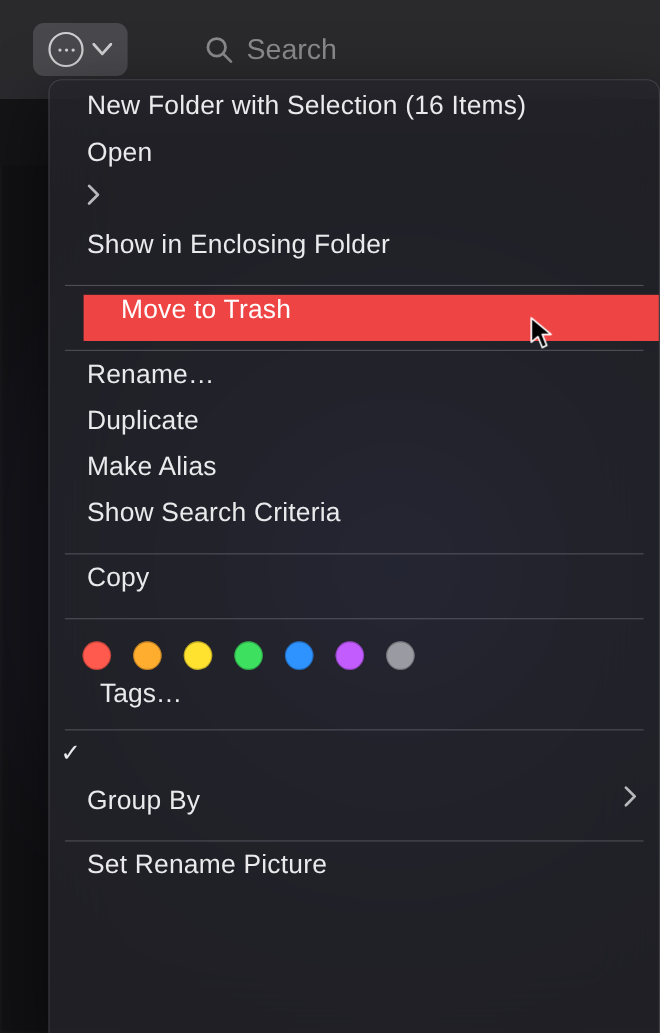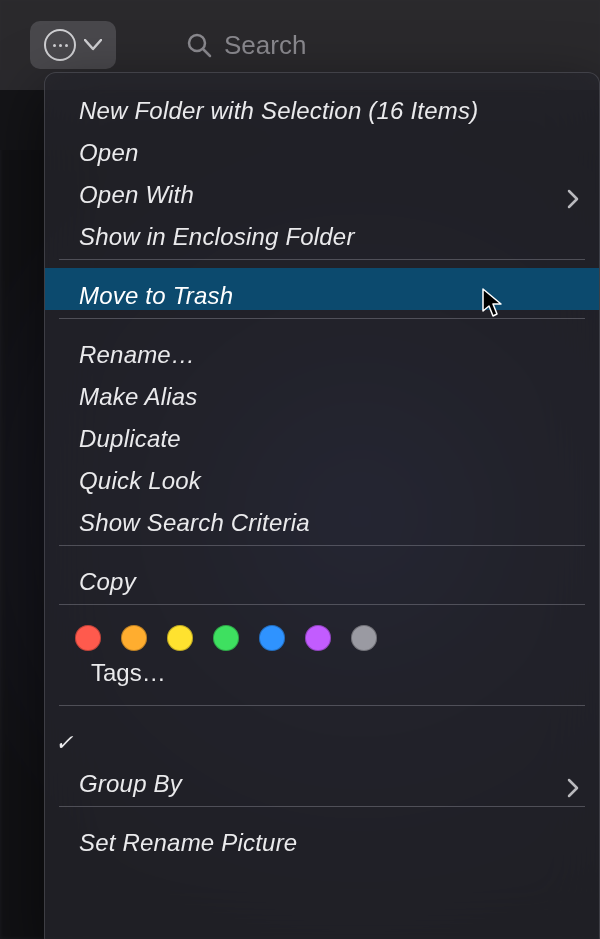--- a/index.html
+++ b/index.html
@@ -83,33 +83,33 @@
     border: 1px solid rgba(120,120,130,0.35);
     border-radius: 12px;
     box-shadow: 0 20px 60px rgba(0,0,0,0.55);
     backdrop-filter: blur(30px);
     z-index: 3;
     padding-top: 10px;
     overflow: hidden;
   }
   .menu-item {
     display: flex;
-    align-items: flex-end;
+    align-items: flex-start;
     height: 42px;
     padding: 0 18px 0 34px;
     color: #eaeaec;
     font-size: 24px;
     font-weight: 500;
     letter-spacing: 0.2px;
     position: relative;
-    font-style: italic;
   }
   .menu-item.highlight {
-    background: #0c4a6e;
+    background: #ef4444;
     color: #ffffff;
+    margin-left: 31px;
   }
   .menu-item .label {
     flex: 1 1 auto;
     white-space: nowrap;
   }
   .menu-item .chev-right-icon {
     color: #b9b9bd;
     margin-right: 2px;
   }
   .menu-item .check {
@@ -183,21 +183,20 @@
 
 <div class="context-menu">
 
   <div class="menu-item">
     <span class="label">New Folder with Selection (16 Items)</span>
   </div>
   <div class="menu-item">
     <span class="label">Open</span>
   </div>
   <div class="menu-item">
-    <span class="label">Open With</span>
     <span class="chev-right-icon">
       <svg width="12" height="20" viewBox="0 0 12 20">
           <path d="M2 2 L10 10 L2 18" stroke="#b9b9bd" stroke-width="2.5" fill="none" stroke-linecap="round" stroke-linejoin="round"></path>
         </svg>
     </span>
   </div>
   <div class="menu-item">
     <span class="label">Show in Enclosing Folder</span>
   </div>
 
@@ -206,27 +205,24 @@
   <div class="menu-item highlight">
     <span class="label">Move to Trash</span>
   </div>
 
   <div class="menu-sep"></div>
 
   <div class="menu-item">
     <span class="label">Rename…</span>
   </div>
   <div class="menu-item">
+    <span class="label">Duplicate</span>
+  </div>
+  <div class="menu-item">
     <span class="label">Make Alias</span>
-  </div>
-  <div class="menu-item">
-    <span class="label">Duplicate</span>
-  </div>
-  <div class="menu-item">
-    <span class="label">Quick Look</span>
   </div>
   <div class="menu-item">
     <span class="label">Show Search Criteria</span>
   </div>
 
   <div class="menu-sep"></div>
 
   <div class="menu-item">
     <span class="label">Copy</span>
   </div>

